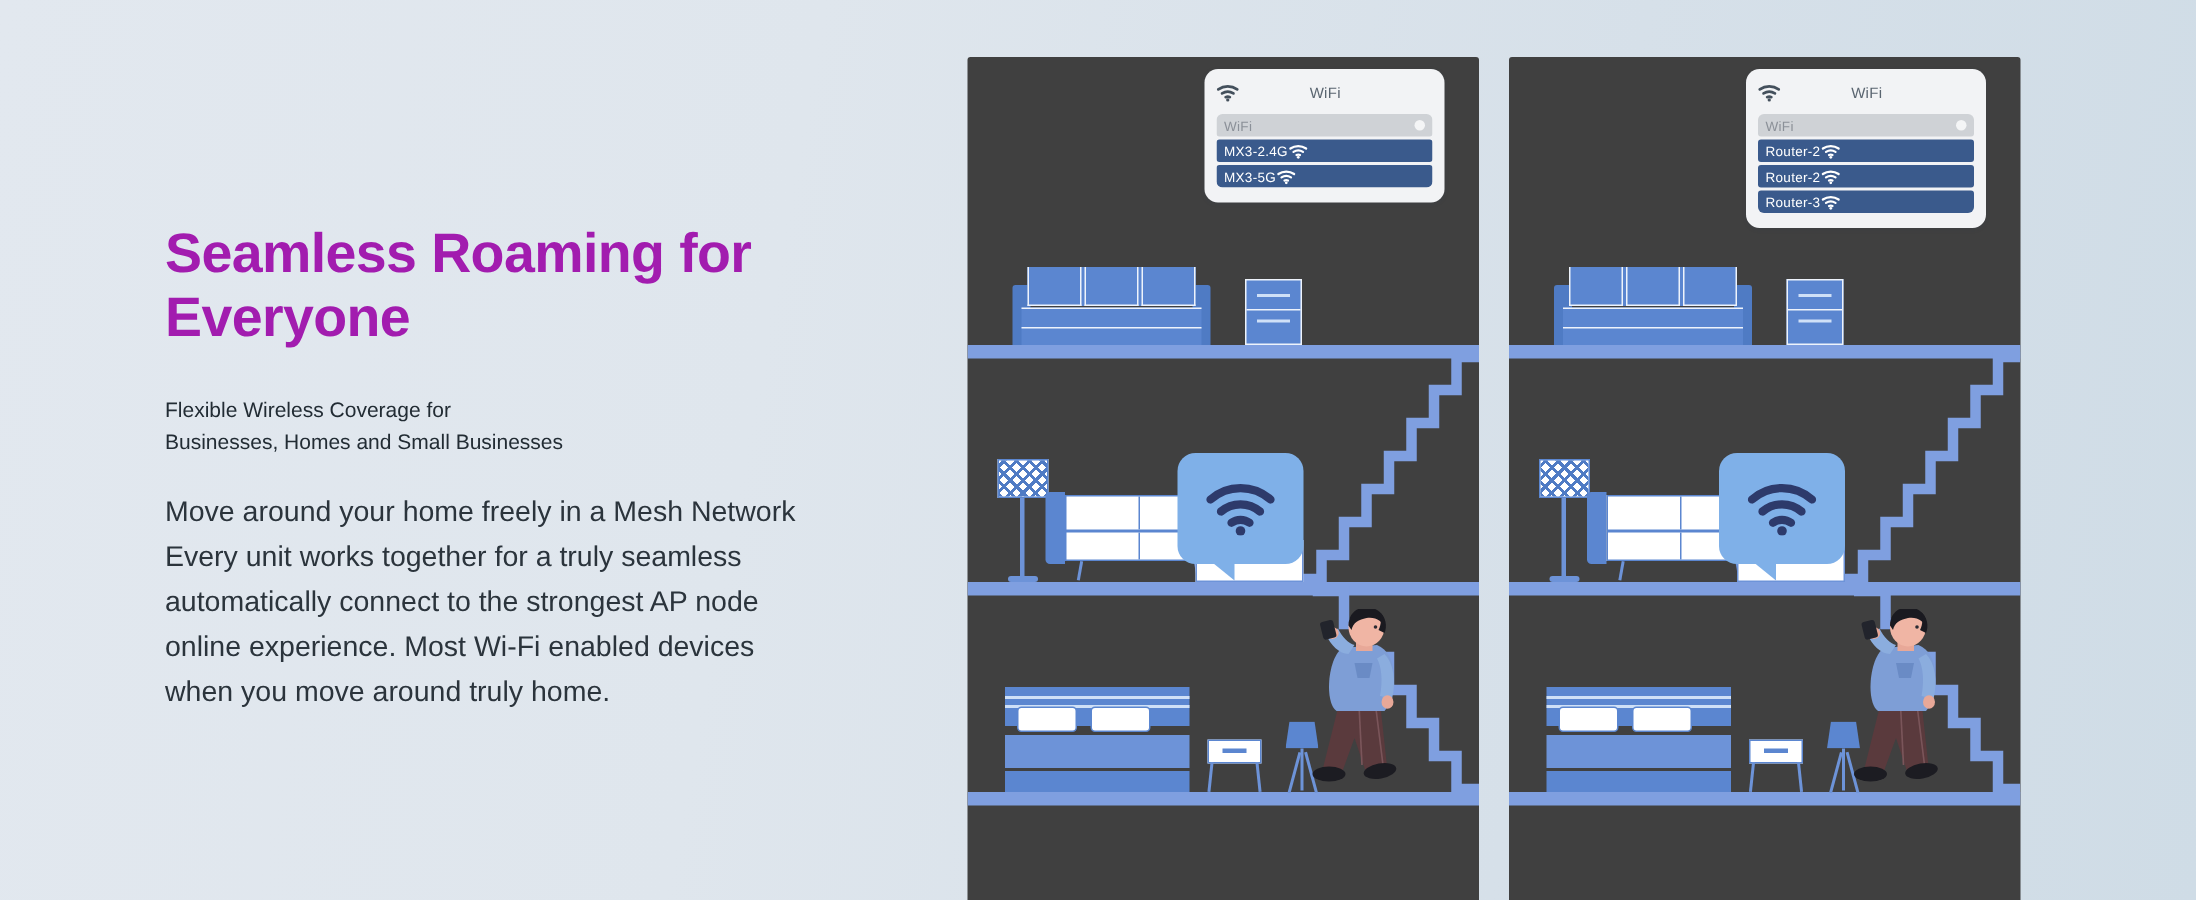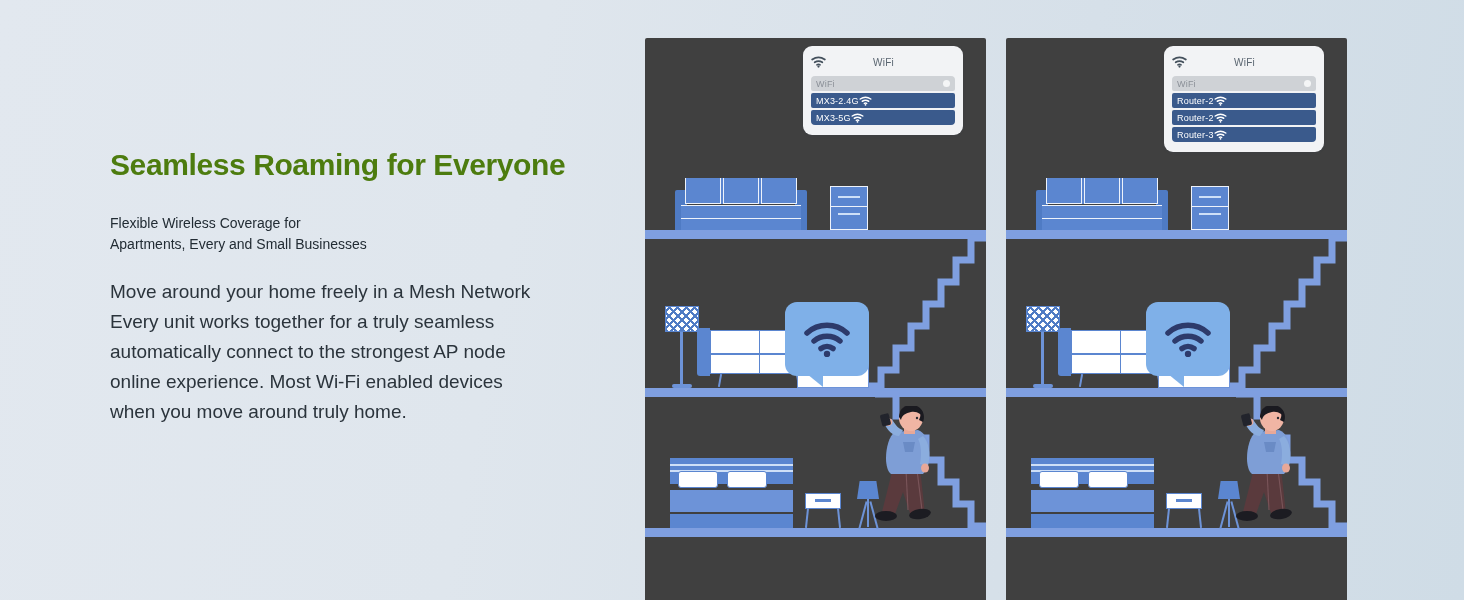--- a/index.html
+++ b/index.html
@@ -26,23 +26,23 @@
 
   
   .copy {
     position: absolute;
     left: 110px;
     top: 148px;
     width: 520px;
   }
 
   .headline {
-    font-size: 30px;
+    font-size: 37px;
     font-weight: bold;
-    color: #4d7c0f;
+    color: #a21caf;
     letter-spacing: -0.4px;
     line-height: 1.15;
   }
 
   .subhead {
     margin-top: 30px;
     font-size: 14px;
     color: #222c34;
     line-height: 1.5;
     font-weight: 400;
@@ -462,21 +462,21 @@
 </head>
 <body>
 
 <div class="page">
 
   <div class="copy">
     <h1 class="headline">Seamless Roaming for Everyone</h1>
 
     <div class="subhead">
       <div>Flexible Wireless Coverage for</div>
-      <div>Apartments, Every and Small Businesses</div>
+      <div>Businesses, Homes and Small Businesses</div>
     </div>
 
     <div class="body-copy">
       <div>Move around your home freely in a Mesh Network</div>
       <div>Every unit works together for a truly seamless</div>
       <div>automatically connect to the strongest AP node</div>
       <div>online experience. Most Wi-Fi enabled devices</div>
       <div>when you move around truly home.</div>
     </div>
   </div>

